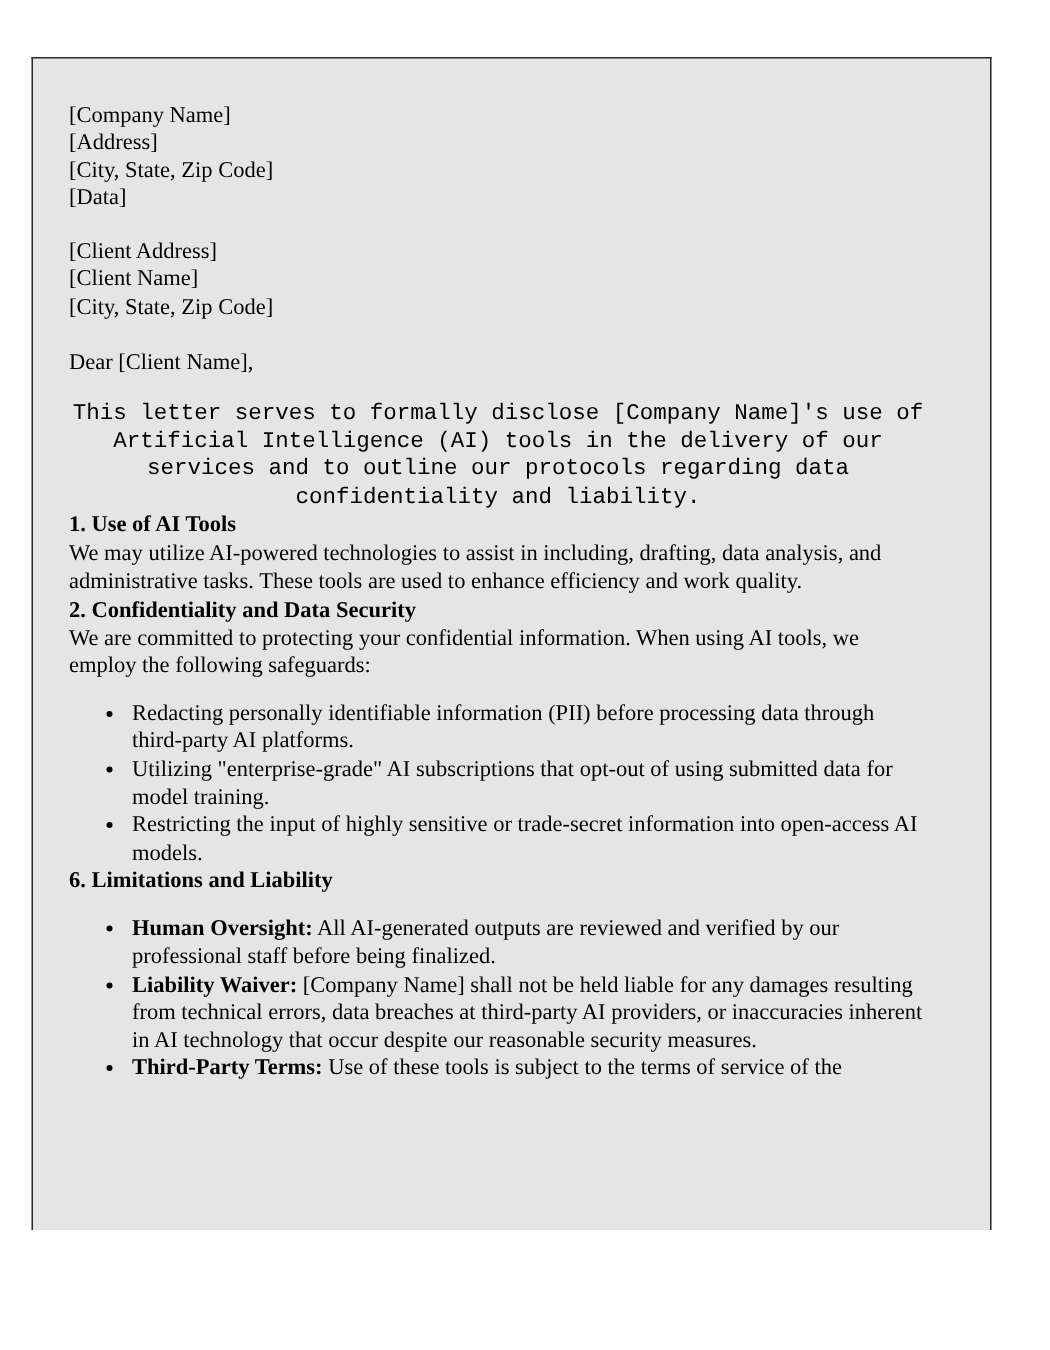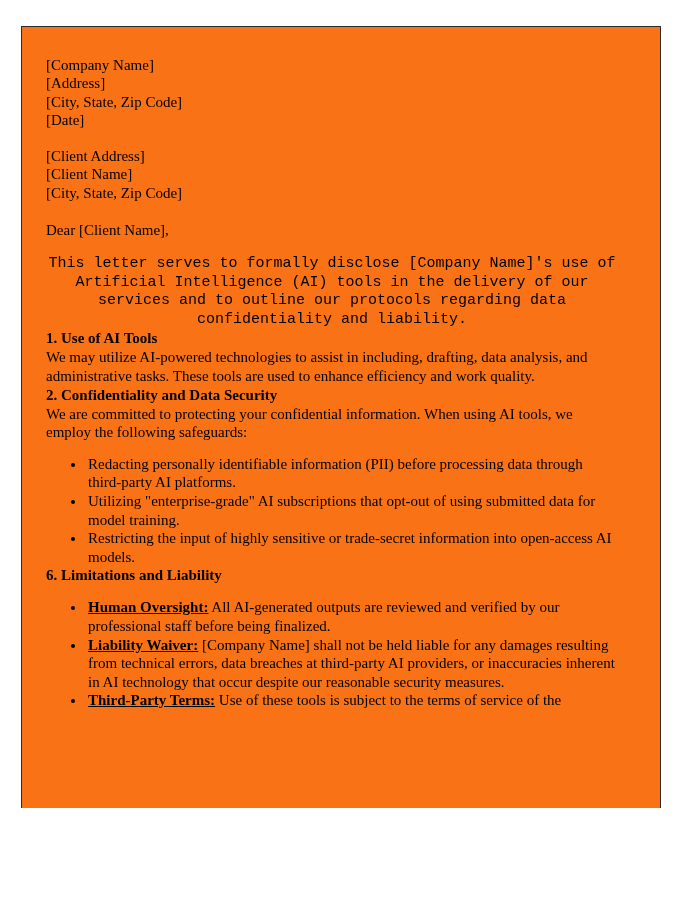--- a/index.html
+++ b/index.html
@@ -13,25 +13,25 @@
     height: 900px;
     font-family: "Liberation Serif", "DejaVu Serif", serif;
     color: #000000;
     overflow: hidden;
   }
 
   
   .page-sheet {
     position: absolute;
     left: 21px;
-    top: 26px;
+    top: 38px;
     width: 640px;
     height: 782px;
     box-sizing: border-box;
-    background: #f97316;
+    background: #e5e5e5;
     border-left: 1.5px solid #2b2b2b;
     border-right: 1.5px solid #2b2b2b;
     border-top: 1.5px solid #2b2b2b;
     border-bottom: none;
     overflow: hidden;
   }
 
   .page-body {
     position: absolute;
     left: 24px;
@@ -88,34 +88,33 @@
     list-style-type: disc;
   }
   ul.bullets li {
     font-size: 15px;
     line-height: 18.6px;
     margin-bottom: 0px;
     padding-left: 2px;
   }
   .lead-in {
     font-weight: bold;
-    text-decoration: underline;
   }
 </style>
 </head>
 <body>
 
 <div class="page-sheet">
   <div class="page-body">
 
     <div class="letter-block">
       <div class="letter-line">[Company Name]</div>
       <div class="letter-line">[Address]</div>
       <div class="letter-line">[City, State, Zip Code]</div>
-      <div class="letter-line">[Date]</div>
+      <div class="letter-line">[Data]</div>
     </div>
 
     <div class="spacer-sm"></div>
 
     <div class="letter-block">
       <div class="letter-line">[Client Address]</div>
       <div class="letter-line">[Client Name]</div>
       <div class="letter-line">[City, State, Zip Code]</div>
     </div>
 

